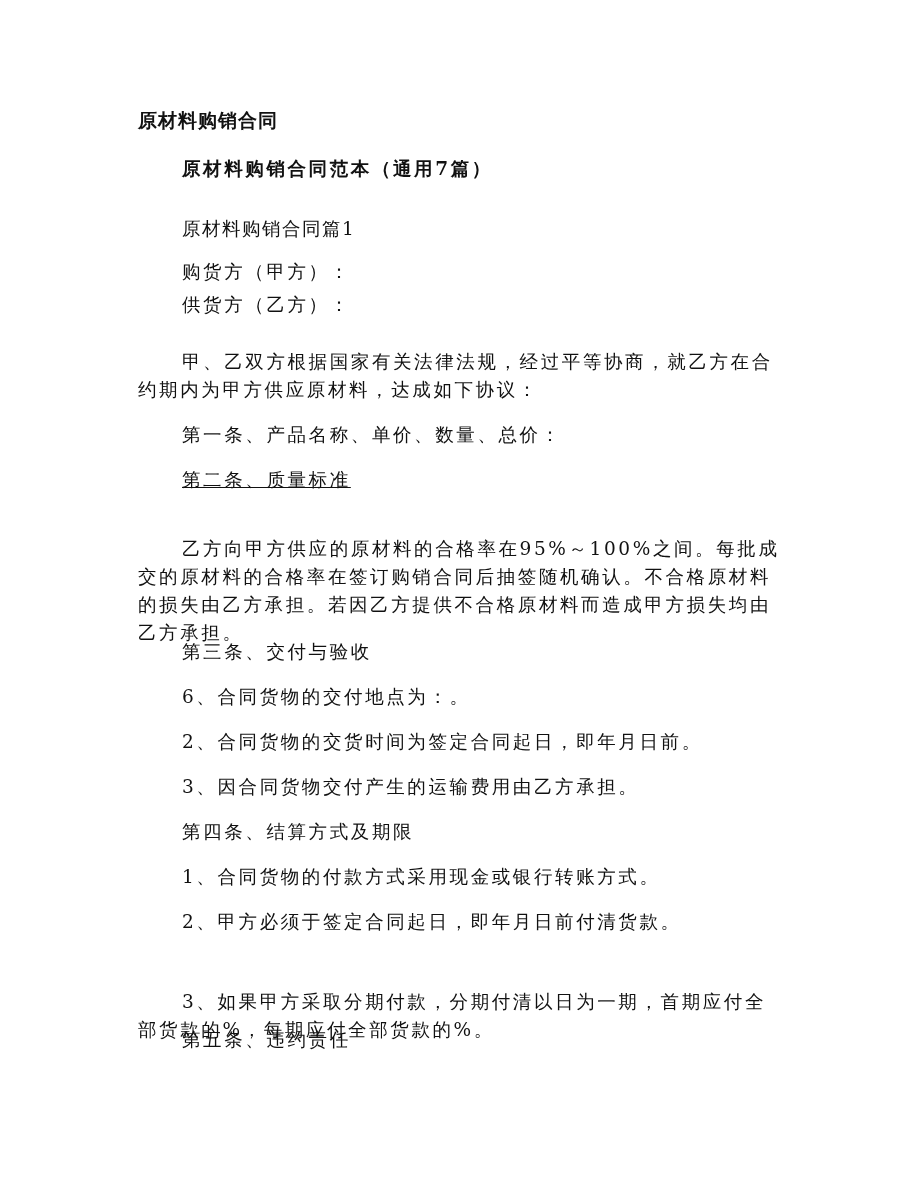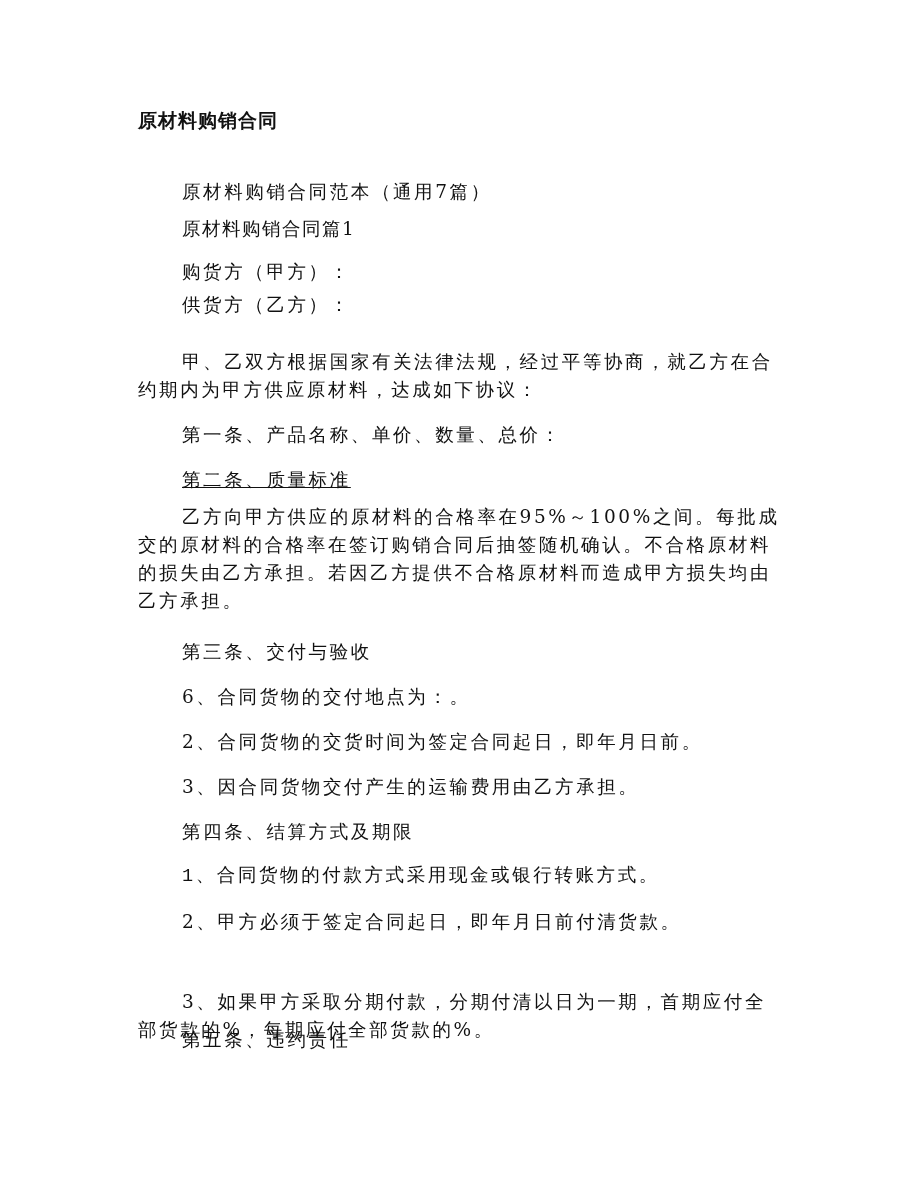--- a/index.html
+++ b/index.html
@@ -47,32 +47,32 @@
     letter-spacing: 1.5px;
     margin-top: 10px;
   }
 </style>
 </head>
 <body>
 
 <div class="page">
   <div class="title">原材料购销合同</div>
 
-  <div class="p" style="top:178px;">原材料购销合同范本（通用7篇）</div>
+  <div class="p" style="top:155px;font-weight:bold;">原材料购销合同范本（通用7篇）</div>
 
   <div class="p bold" style="top:205px;">原材料购销合同篇1</div>
 
   <div class="p" style="top:258px;">购货方（甲方）：</div>
   <div class="p" style="top:291px;">供货方（乙方）：</div>
   <div class="p" style="top:348px;">甲、乙双方根据国家有关法律法规，经过平等协商，就乙方在合约期内为甲方供应原材料，达成如下协议：</div>
   <div class="p" style="top:421px;">第一条、产品名称、单价、数量、总价：</div>
   <div class="p" style="top:466px;text-decoration:underline;">第二条、质量标准</div>
-  <div class="p" style="top:503px;">乙方向甲方供应的原材料的合格率在95%～100%之间。每批成交的原材料的合格率在签订购销合同后抽签随机确认。不合格原材料的损失由乙方承担。若因乙方提供不合格原材料而造成甲方损失均由乙方承担。</div>
+  <div class="p" style="top:535px;">乙方向甲方供应的原材料的合格率在95%～100%之间。每批成交的原材料的合格率在签订购销合同后抽签随机确认。不合格原材料的损失由乙方承担。若因乙方提供不合格原材料而造成甲方损失均由乙方承担。</div>
   <div class="p" style="top:638px;">第三条、交付与验收</div>
   <div class="p" style="top:683px;">6、合同货物的交付地点为：。</div>
   <div class="p" style="top:728px;">2、合同货物的交货时间为签定合同起日，即年月日前。</div>
   <div class="p" style="top:773px;">3、因合同货物交付产生的运输费用由乙方承担。</div>
   <div class="p" style="top:818px;">第四条、结算方式及期限</div>
-  <div class="p" style="top:863px;font-family:Liberation Mono, monospace;">1、合同货物的付款方式采用现金或银行转账方式。</div>
+  <div class="p" style="top:863px;">1、合同货物的付款方式采用现金或银行转账方式。</div>
   <div class="p" style="top:908px;">2、甲方必须于签定合同起日，即年月日前付清货款。</div>
   <div class="p" style="top:988px;">3、如果甲方采取分期付款，分期付清以日为一期，首期应付全部货款的%，每期应付全部货款的%。</div>
   <div class="p" style="top:1026px;">第五条、违约责任</div>
 </div>
 
 </body></html>

